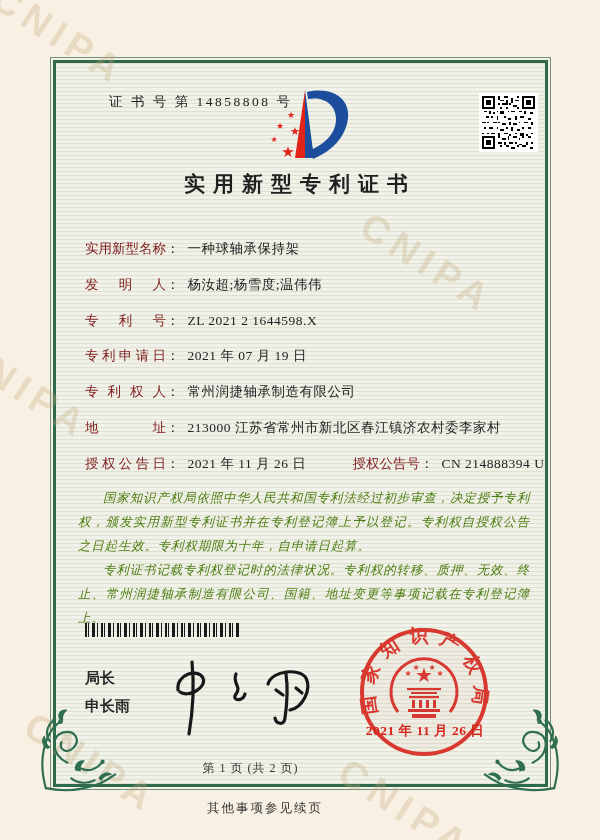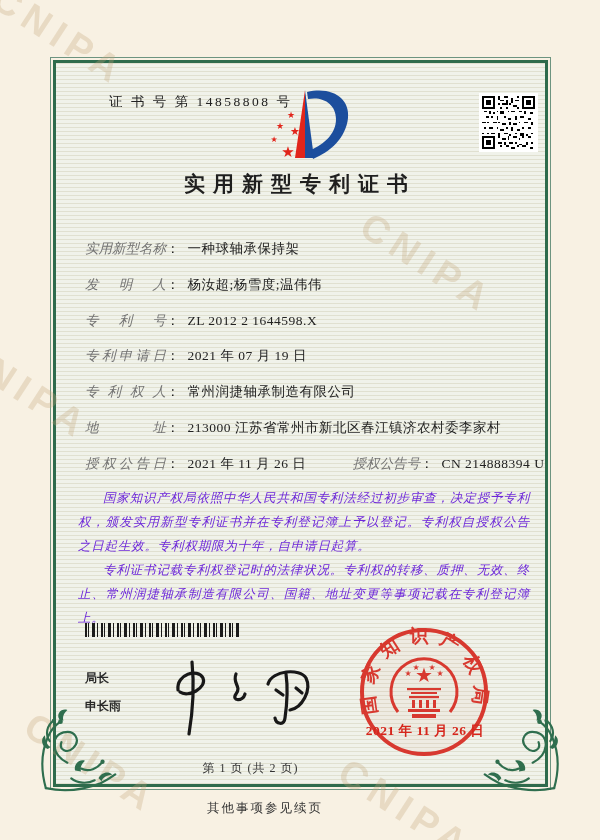--- a/index.html
+++ b/index.html
@@ -35,43 +35,43 @@
   .cert-no{position:absolute;z-index:2;left:85px;top:93px;
     font-size:13.5px;letter-spacing:2.5px;color:#222;margin-left:24px;}
   .logo{position:absolute;z-index:2;left:250px;top:84px;}
   .qr{position:absolute;z-index:2;left:479px;top:93px;background:#fff;padding:3px;}
   .title{position:absolute;z-index:2;left:0;top:170px;width:600px;
     text-align:center;font-size:21px;font-weight:bold;letter-spacing:8px;}
 
   
   .fields{position:absolute;z-index:2;left:85px;top:240px;width:450px;font-size:13.5px;}
   .frow{position:absolute;left:0;display:flex;align-items:baseline;white-space:nowrap;}
-  .flabel{display:inline-block;width:81px;text-align:justify;text-align-last:justify;color:#737373;font-style:italic;}
+  .flabel{display:inline-block;width:81px;text-align:justify;text-align-last:justify;color:#7f1d1d;}
   .fcolon{color:#222;}
   .fvalue{margin-left:8px;color:#222;letter-spacing:0.5px;}
   .fpair2{margin-left:46px;display:flex;align-items:baseline;}
   .fpair2 .flabel{width:auto;text-align-last:auto;}
 
   
   .paras{position:absolute;z-index:2;left:78px;top:486px;width:452px;
     font-size:12.5px;line-height:24px;letter-spacing:0.8px;
-    font-style:italic;text-align:justify;color:#6d28d9;}
+    font-style:italic;text-align:justify;color:#4d7c0f;}
   .paras p{margin:0;text-indent:2em;}
 
   
   .barcode{position:absolute;z-index:2;left:85px;top:623px;width:155px;height:14px;
     background:repeating-linear-gradient(90deg,
       #1b1b1b 0 2px,transparent 2px 3px,
       #1b1b1b 3px 4px,transparent 4px 7px,
       #1b1b1b 7px 10px,transparent 10px 12px,
       #1b1b1b 12px 13px,transparent 13px 16px);}
 
   
   .commissioner{position:absolute;z-index:2;left:85px;top:664px;
-    font-size:12px;font-weight:bold;line-height:28px;color:#2a2a2a;}
+    font-size:15px;font-weight:bold;line-height:28px;color:#2a2a2a;}
   .signature{position:absolute;z-index:2;left:148px;top:648px;}
 
   
   .seal{position:absolute;z-index:4;left:354px;top:622px;}
   .seal-date{position:absolute;z-index:5;left:352px;top:722px;width:146px;
     text-align:center;font-size:13.5px;font-weight:bold;color:#d6261c;
     letter-spacing:0.5px;white-space:nowrap;}
 
   
   .page-num{position:absolute;z-index:2;left:0;top:760px;width:501px;
@@ -165,21 +165,21 @@
       <span class="fvalue">一种球轴承保持架</span>
     </div>
     <div class="frow" style="top:36px">
       <span class="flabel">发明人</span>
         <span class="fcolon">：</span>
       <span class="fvalue">杨汝超;杨雪度;温伟伟</span>
     </div>
     <div class="frow" style="top:72px">
       <span class="flabel">专利号</span>
         <span class="fcolon">：</span>
-      <span class="fvalue">ZL 2012 2 1644598.X</span>
+      <span class="fvalue">ZL 2021 2 1644598.X</span>
     </div>
     <div class="frow" style="top:107px">
       <span class="flabel">专利申请日</span>
         <span class="fcolon">：</span>
       <span class="fvalue">2021 年 07 月 19 日</span>
     </div>
     <div class="frow" style="top:143px">
       <span class="flabel">专利权人</span>
         <span class="fcolon">：</span>
       <span class="fvalue">常州润捷轴承制造有限公司</span>

